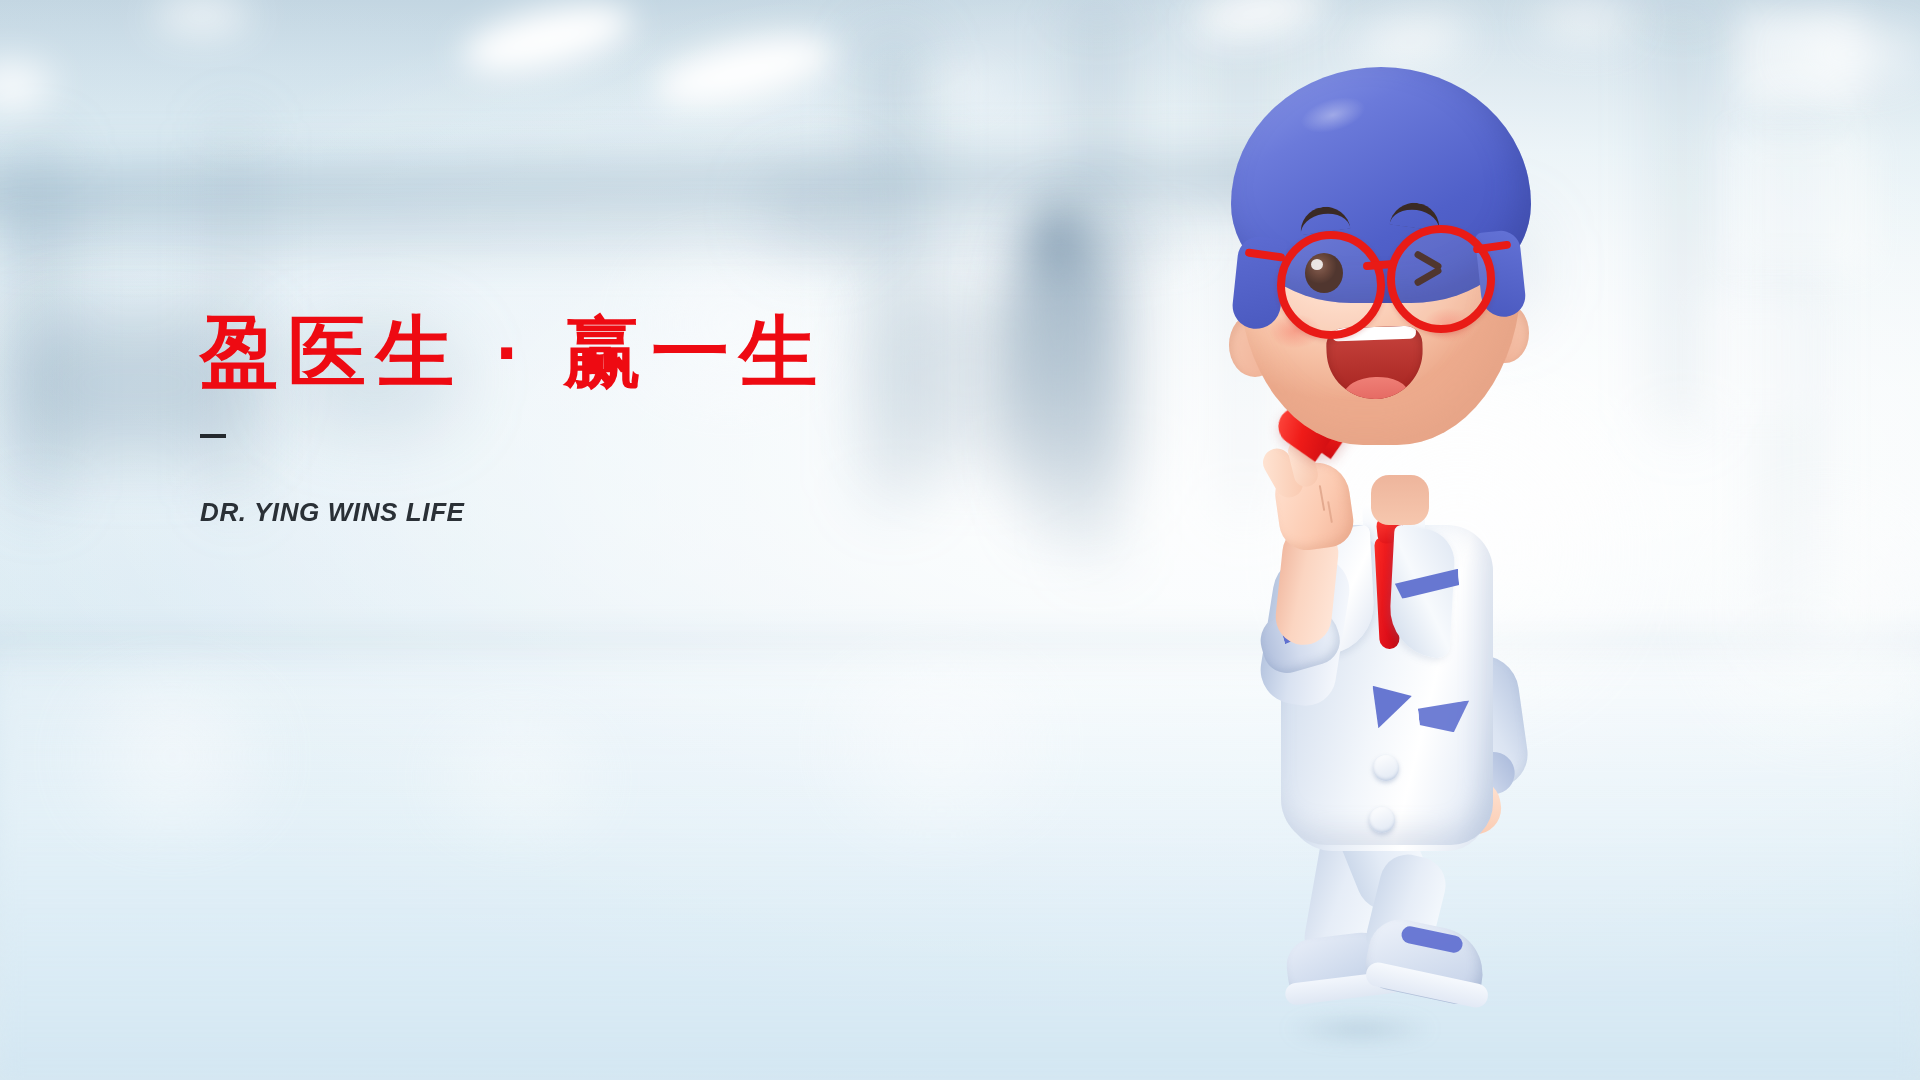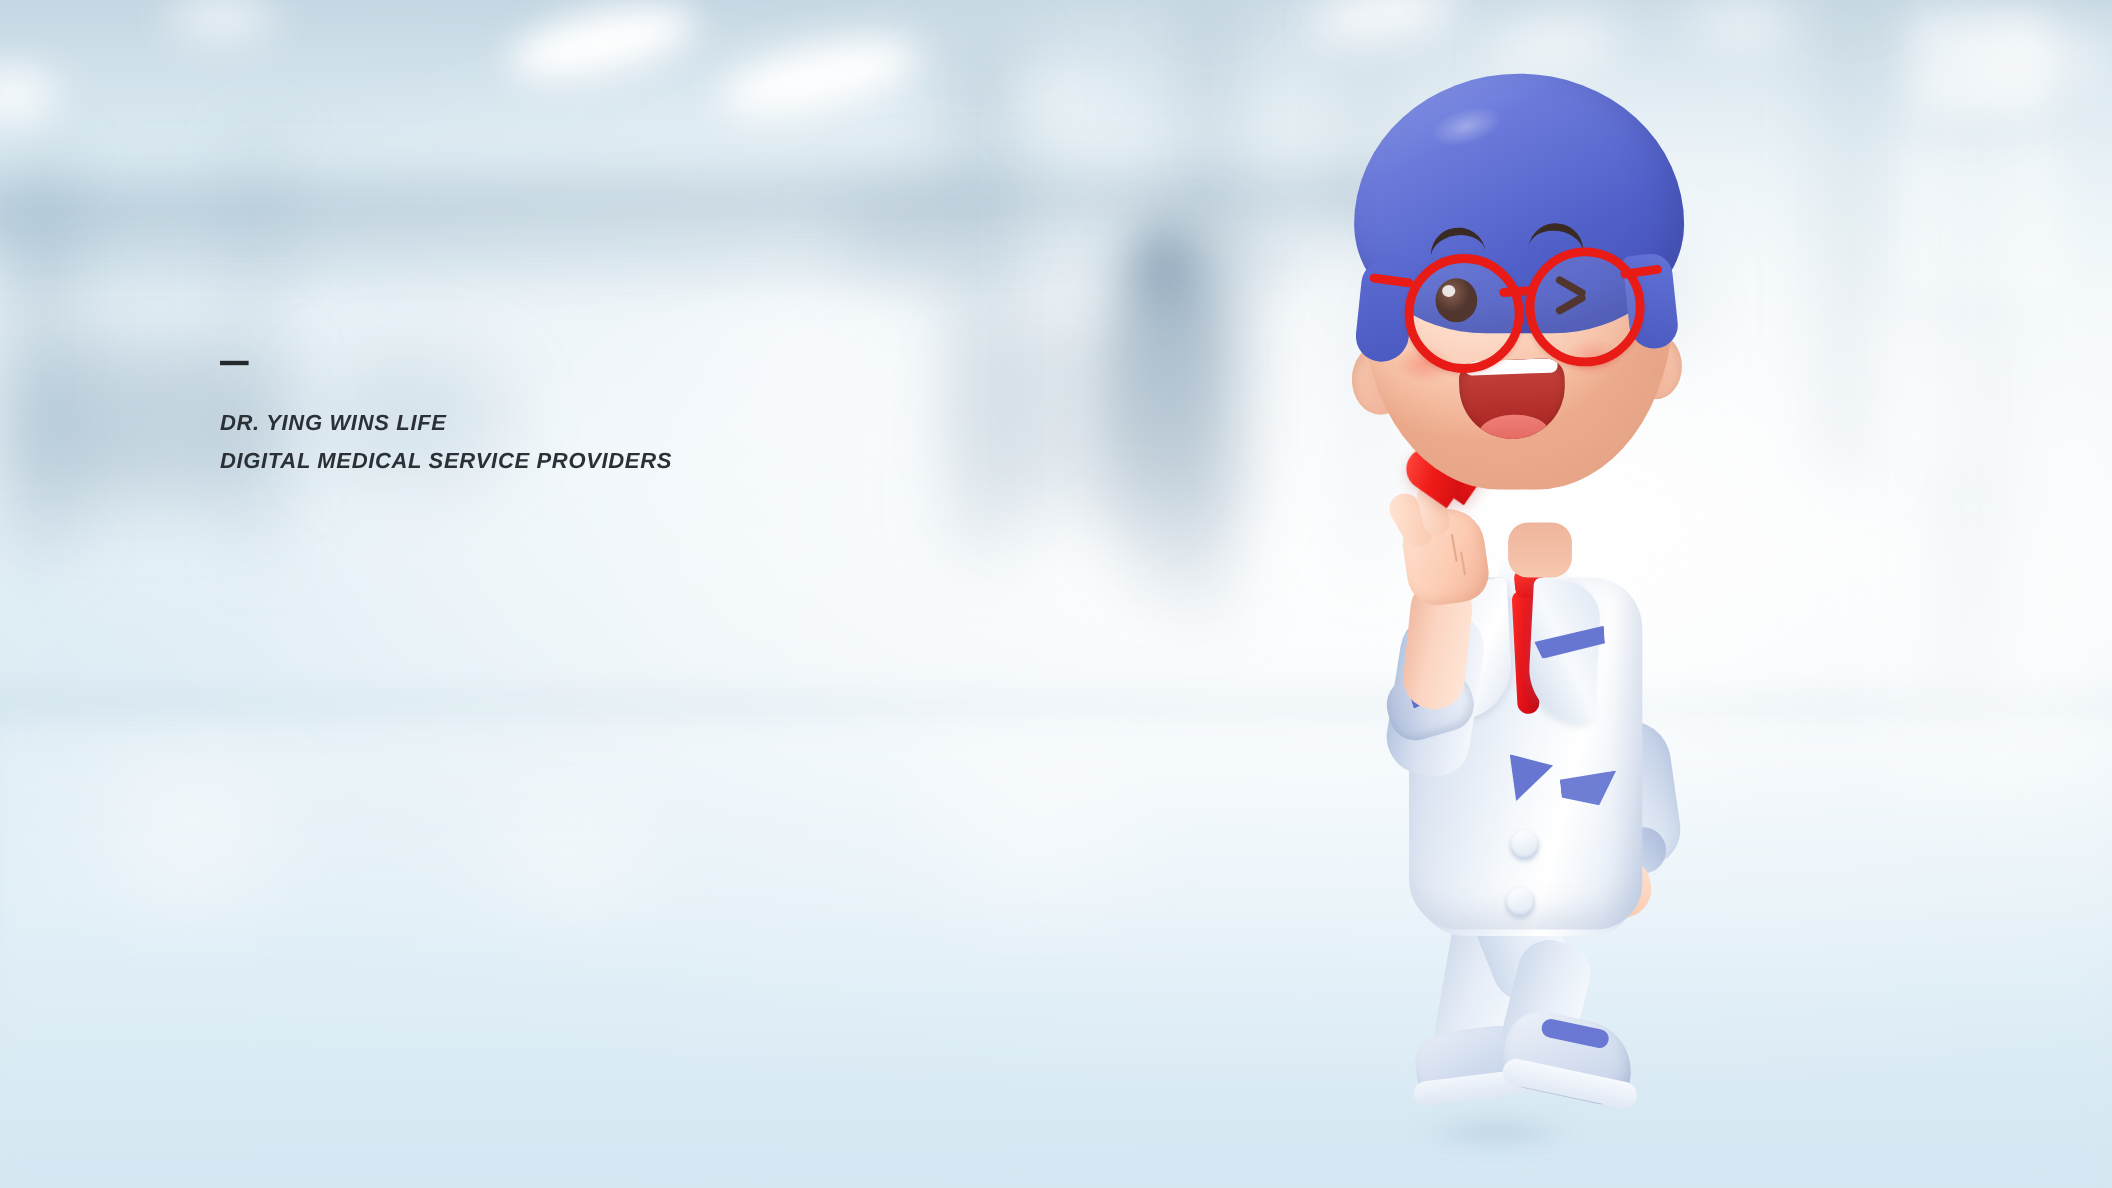--- a/index.html
+++ b/index.html
@@ -210,22 +210,22 @@
     color: #ee0a12;
     white-space: nowrap;
   }
   .rule {
     margin-top: 40px;
     width: 26px;
     height: 4px;
     background: #24292e;
   }
   .sub-en {
-    margin-top: 36px;
-    font-size: 20px;
+    margin-top: 52px;
+    font-size: 26px;
     line-height: 1.72;
     letter-spacing: 0.6px;
     font-style: italic;
     font-weight: 700;
     color: #2a3036;
     white-space: nowrap;
   }
 
   
   .mascot {
@@ -671,26 +671,26 @@
   <div class="glow g2"></div>
   <div class="glow g3"></div>
   <div class="glow g4"></div>
   <div class="glow g5"></div>
   <div class="glow g6"></div>
 
   <div class="bg-bloom"></div>
 
   <div class="copy">
 
+    <div class="headline-cn">盈医生 · 赢一生</div>
 
     <div class="rule"></div>
 
     <div class="sub-en">
       <div>DR. YING WINS LIFE</div>
-      <div>DIGITAL MEDICAL SERVICE PROVIDERS</div>
     </div>
   </div>
 
   <div class="mascot">
 
     <div class="shadow-pool"></div>
 
     <div class="leg-back"></div>
     <div class="shoe-back"></div>
     <div class="shoe-back-sole"></div>

